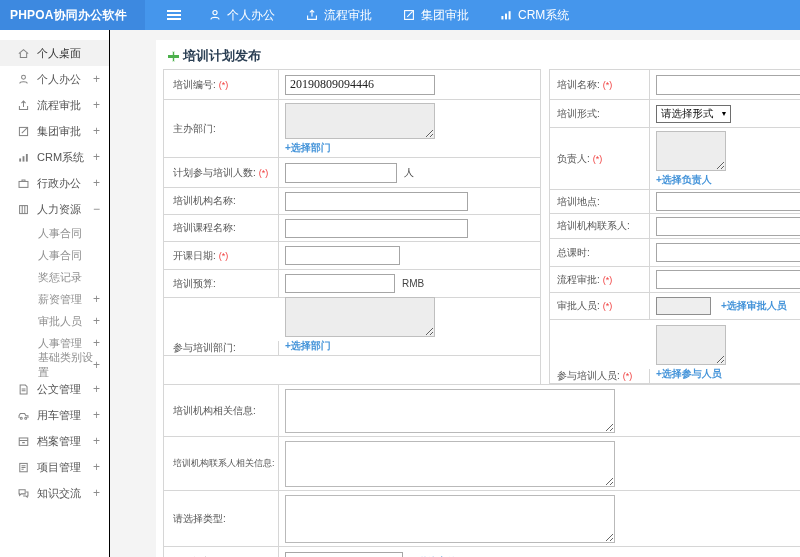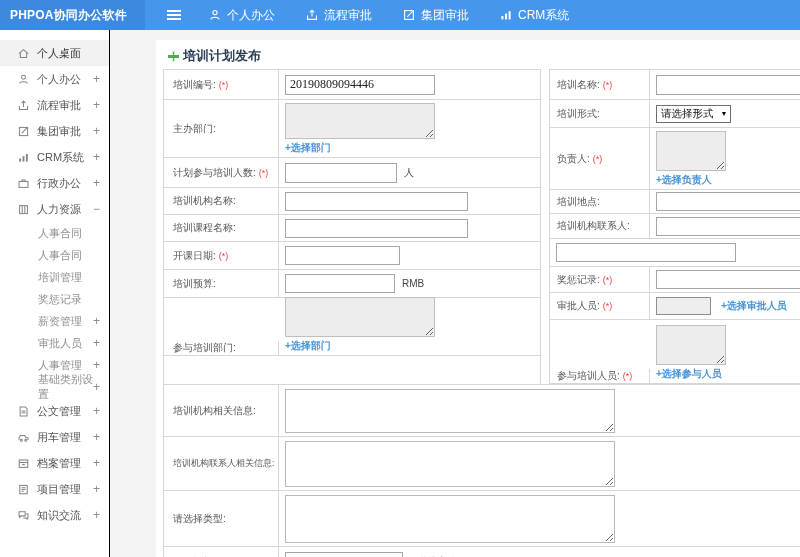--- a/index.html
+++ b/index.html
@@ -163,23 +163,20 @@
       <span>人力资源</span>
       <span class="exp">−</span>
     </div>
     <div class="ssub">
         <span>人事合同</span>
       </div>
     <div class="ssub">
         <span>人事合同</span>
       </div>
     <div class="ssub">
-        <span>培训管理</span>
-      </div>
-    <div class="ssub">
         <span>奖惩记录</span>
       </div>
     <div class="ssub">
         <span>薪资管理</span>
         <span class="exp">+</span>
       </div>
     <div class="ssub">
         <span>审批人员</span>
         <span class="exp">+</span>
       </div>
@@ -360,27 +357,30 @@
           </div>
           <div class="frow" style="height:25px">
             <div class="flabel">
                 <span>培训机构联系人:</span>
               </div>
             <div class="ffield">
                 <input class="ti sm w180" style="">
               </div>
           </div>
           <div class="frow" style="height:28px">
+            <div class="flabel">
+                <span>总课时:</span>
+              </div>
             <div class="ffield">
                 <input class="ti sm w180" style="">
               </div>
           </div>
           <div class="frow" style="height:26px">
             <div class="flabel">
-                <span>奖惩记录:</span>
+                <span>流程审批:</span>
                 <em class="req">(*)</em>
               </div>
             <div class="ffield">
                 <input class="ti sm w180" style="">
               </div>
           </div>
           <div class="frow" style="height:27px">
             <div class="flabel">
                 <span>审批人员:</span>
                 <em class="req">(*)</em>

